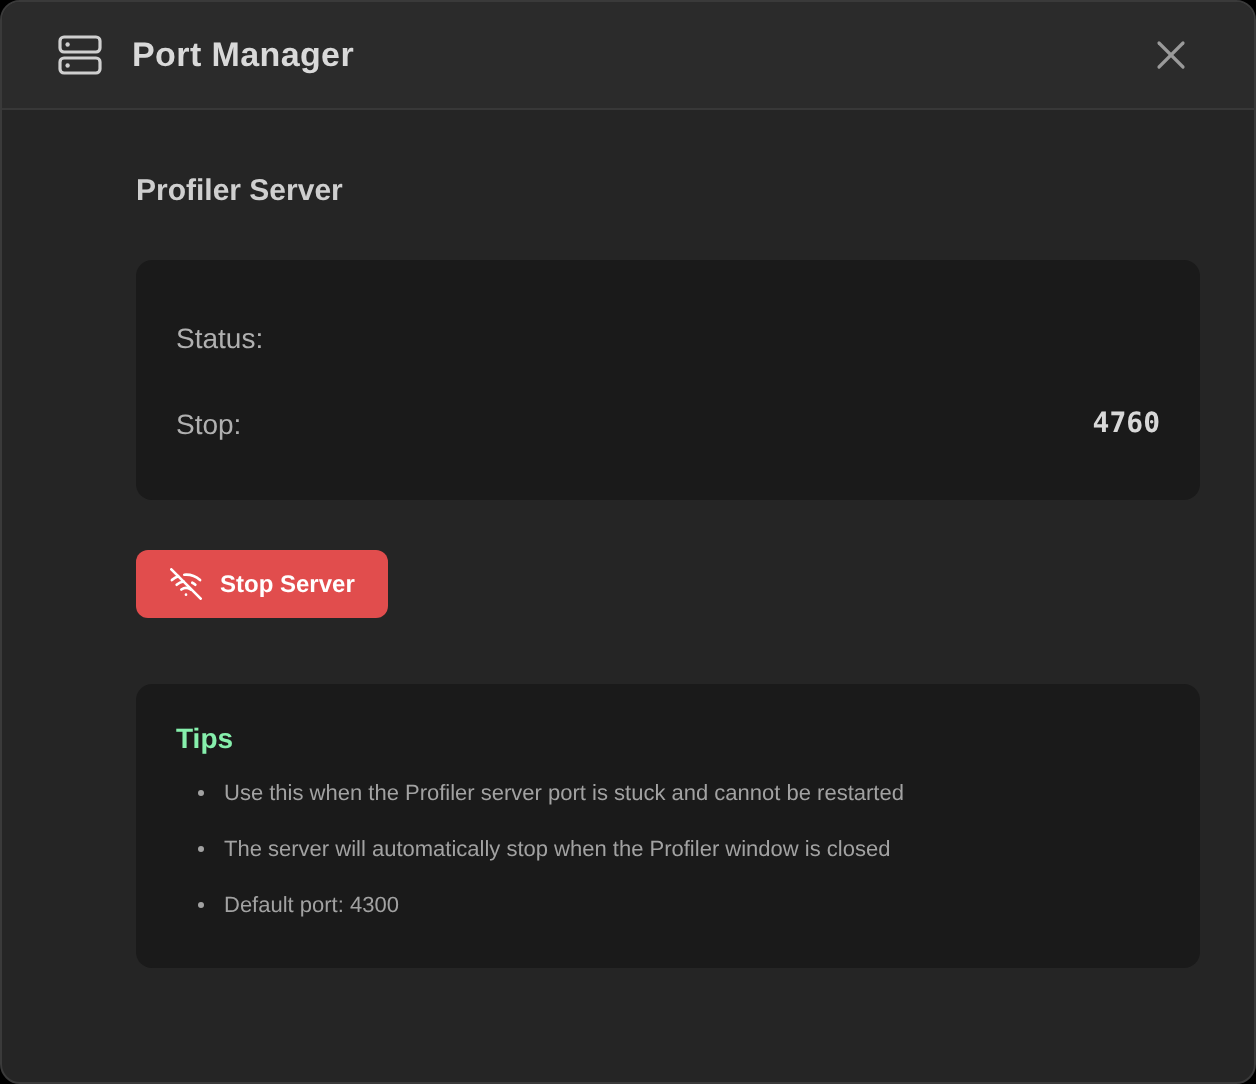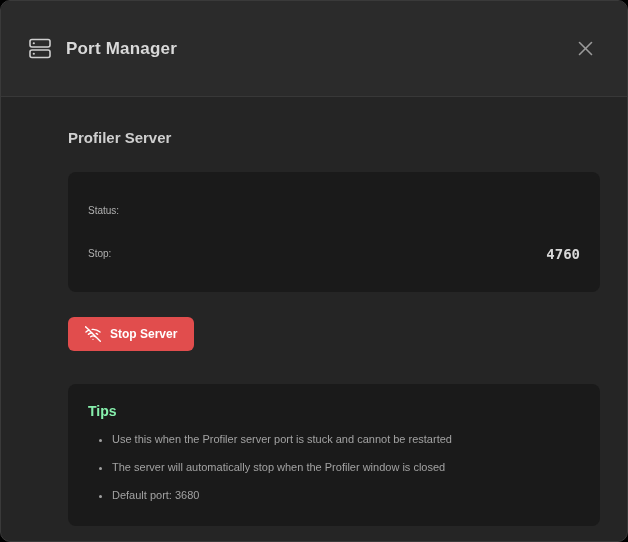--- a/index.html
+++ b/index.html
@@ -12,21 +12,21 @@
     overflow: hidden;
   }
   .window {
     position: absolute; inset: 0;
     background: #252525;
     border: 1px solid #3a3a3a;
     border-radius: 10px;
     overflow: hidden;
   }
   .titlebar {
-    height: 96px;
+    height: 54px;
     background: #2b2b2b;
     border-bottom: 1px solid #383838;
     display: flex;
     align-items: center;
     padding: 0 28px;
   }
   .titlebar .app-icon { display: inline-flex; }
   .titlebar .title {
     margin-left: 15px;
     font-size: 17px;
@@ -55,21 +55,21 @@
   }
   .status-row {
     display: flex;
     align-items: center;
     justify-content: space-between;
     min-height: 29px;
   }
   .status-row + .status-row { margin-top: 14px; }
   .field-label {
     color: #b0b0b0;
-    font-size: 10px;
+    font-size: 14px;
   }
   .status-badge {
     background: var(--badge-bg, #1e3b2d);
     color: var(--badge-text, #3fd99b);
     font-size: 13px;
     font-weight: 700;
     letter-spacing: 0.4px;
     padding: 6px 12px;
     border-radius: 6px;
   }
@@ -167,18 +167,18 @@
         </svg>
       </span>
       <span>Stop Server</span>
     </button>
 
     <div class="tips-panel">
       <div class="tips-heading">Tips</div>
       <ul class="tips-list">
         <li>Use this when the Profiler server port is stuck and cannot be restarted</li>
         <li>The server will automatically stop when the Profiler window is closed</li>
-        <li>Default port: 3680</li>
+        <li>Default port: 4300</li>
       </ul>
     </div>
 
   </div>
 </div>
 
 </body></html>

